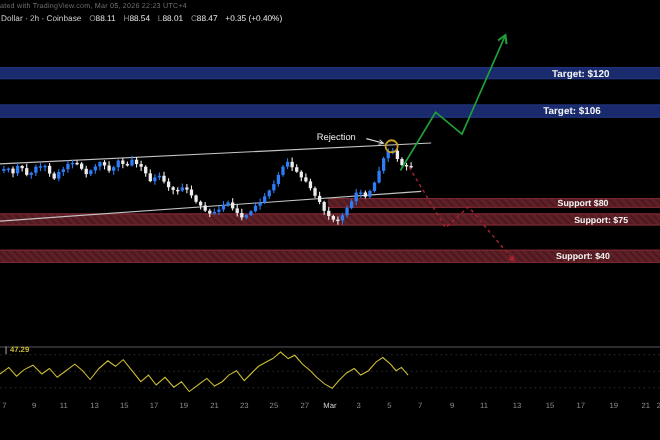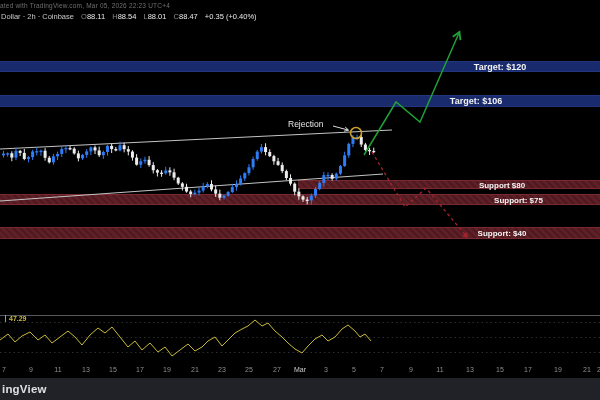--- a/index.html
+++ b/index.html
@@ -9,21 +9,21 @@
   .sym{position:absolute;top:12px;left:1px;font-size:7.5px;color:#c9c9c9;white-space:nowrap;}
   .sym .lbl{color:#8b8b8b;margin-left:5px;}
   .sym .val{color:#e9e9e9;}
   .sym .chg{color:#e9e9e9;margin-left:5px;}
   #zones{position:absolute;inset:0;}
   .band{position:absolute;box-sizing:border-box;}
   .band.target{background:#192a6d;border-top:1px solid #22357f;border-bottom:1px solid #22357f;}
   .band.support{background:#5e1f26;border-top:1px solid #7b2931;border-bottom:1px solid #7b2931;
     background-image:repeating-linear-gradient(45deg,rgba(0,0,0,.18) 0 2px,rgba(0,0,0,0) 2px 5px);}
   .band .zlabel{position:absolute;top:50%;transform:translate(-50%,-50%);color:#f3f3f3;
-    font-weight:bold;white-space:nowrap;}
+    font-weight:bold;white-space:nowrap;margin-left:28px;}
   .band.target .zlabel{font-size:9px;}
   .band.support .zlabel{font-size:8px;}
   #chart-svg{position:absolute;left:0;top:0;}
   .rej{position:absolute;left:288px;top:119px;font-size:8.5px;color:#e8e8e8;white-space:nowrap;}
   .rsiv{position:absolute;left:5px;top:315px;font-size:7px;color:#c9ba35;display:flex;align-items:center;gap:3px;font-weight:bold;}
   .rsiv .tick{width:1px;height:7px;background:#9a9a9a;display:inline-block;}
   .taxis{position:absolute;left:0;top:366px;width:600px;height:12px;}
   .taxis span{position:absolute;transform:translateX(-50%);font-size:7px;color:#8f8f8f;white-space:nowrap;top:0;}
   .taxis span.major{color:#cfcfcf;}
   .footer{position:absolute;left:0;top:378px;width:600px;height:22px;background:#212227;display:flex;align-items:center;}
@@ -43,21 +43,21 @@
     <span class="lbl">L</span><span class="val">88.01</span>
     <span class="lbl">C</span><span class="val">88.47</span>
     <span class="chg">+0.35 (+0.40%)</span>
   </div>
 
   <div id="zones">
       <div class="band target" style="left: 0px; top: 61px; width: 600px; height: 11px;">
         <span class="zlabel" style="left: 500px;">Target: $120</span>
       </div>
       <div class="band target" style="left: 0px; top: 95px; width: 600px; height: 12px;">
-        <span class="zlabel" style="left: 476px;">Target: $106</span>
+        <span class="zlabel" style="left: 492px;">Target: $106</span>
       </div>
       <div class="band support" style="left: 298px; top: 180px; width: 302px; height: 9px; text-align: center;">
         <span class="zlabel" style="left: 204px;">Support $80</span>
       </div>
       <div class="band support" style="left: 0px; top: 194px; width: 600px; height: 11px;">
         <span class="zlabel" style="left: 502px; padding-left: 33px;">Support: $75</span>
       </div>
       <div class="band support" style="left: 0px; top: 227px; width: 600px; height: 12px;">
         <span class="zlabel" style="left: 502px;">Support: $40</span>
       </div>
@@ -294,17 +294,14 @@
       <span style="left: 411px;">9</span>
       <span style="left: 440px;">11</span>
       <span style="left: 470px;">13</span>
       <span style="left: 500px;">15</span>
       <span style="left: 528px;">17</span>
       <span style="left: 558px;">19</span>
       <span style="left: 587px;">21</span>
       <span style="left: 599px;">2</span>
     </div>
 
-  <div class="footer">
-    <span class="logo">ingView</span>
-  </div>
 
 </div>
 
 </body></html>

